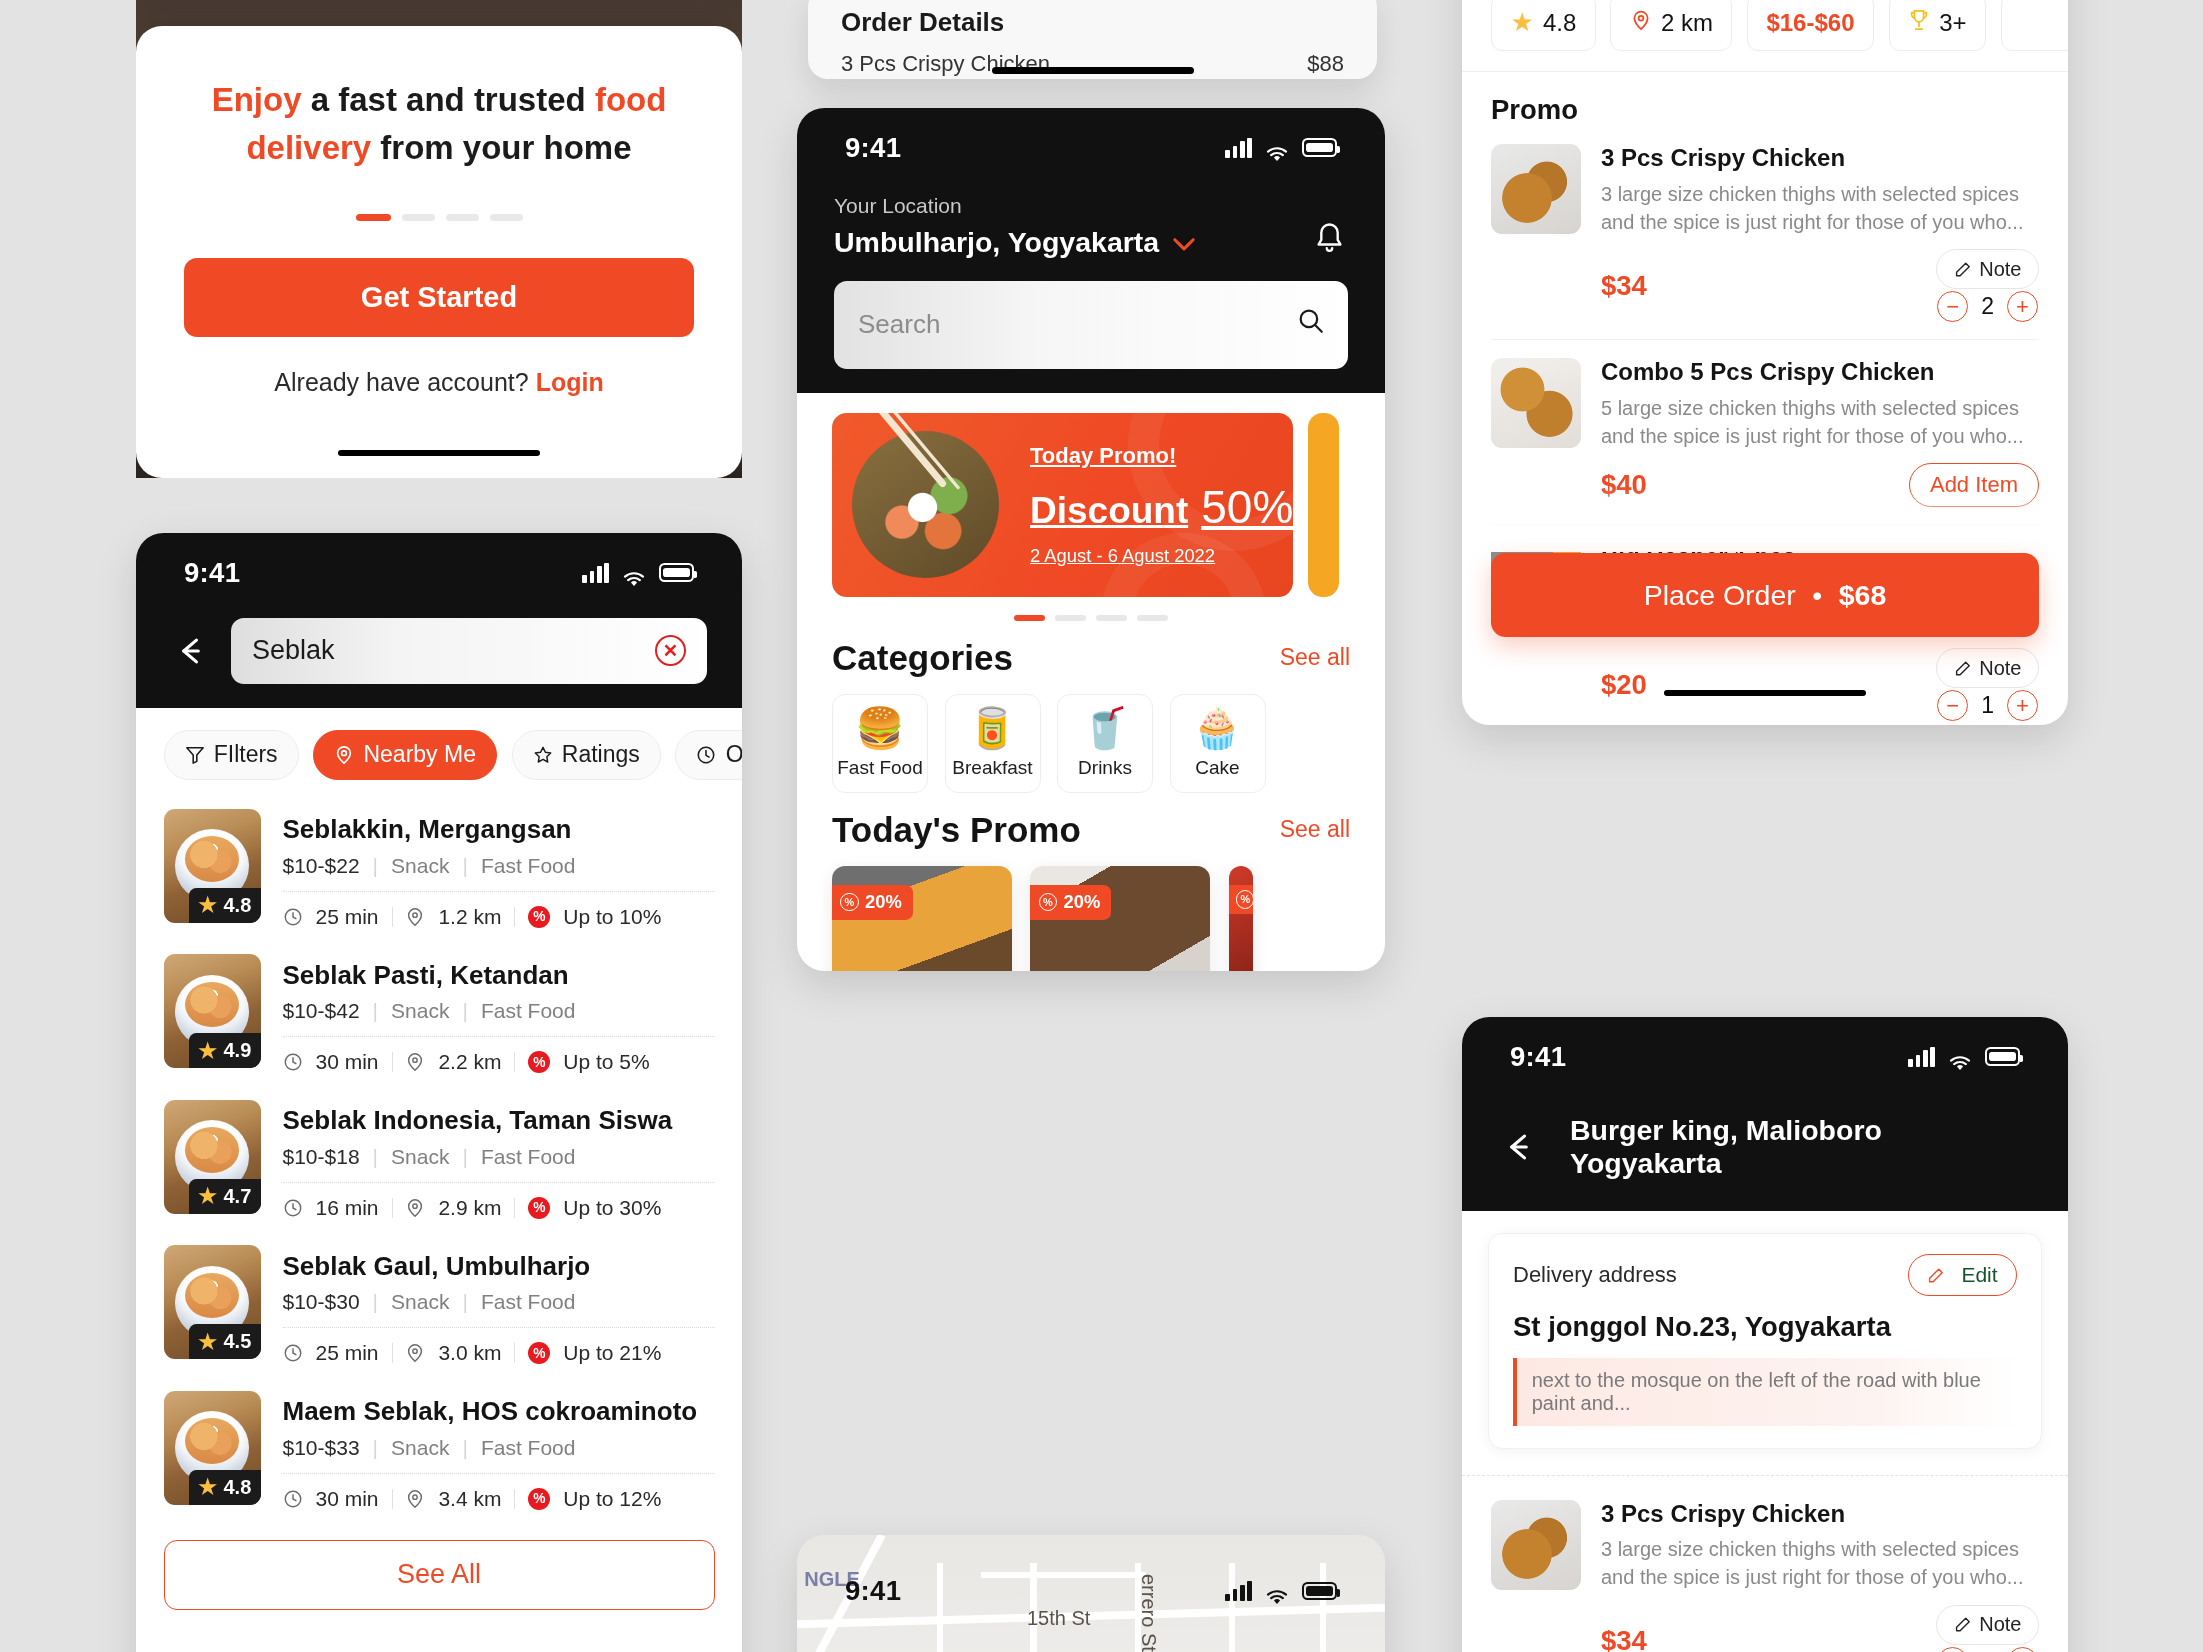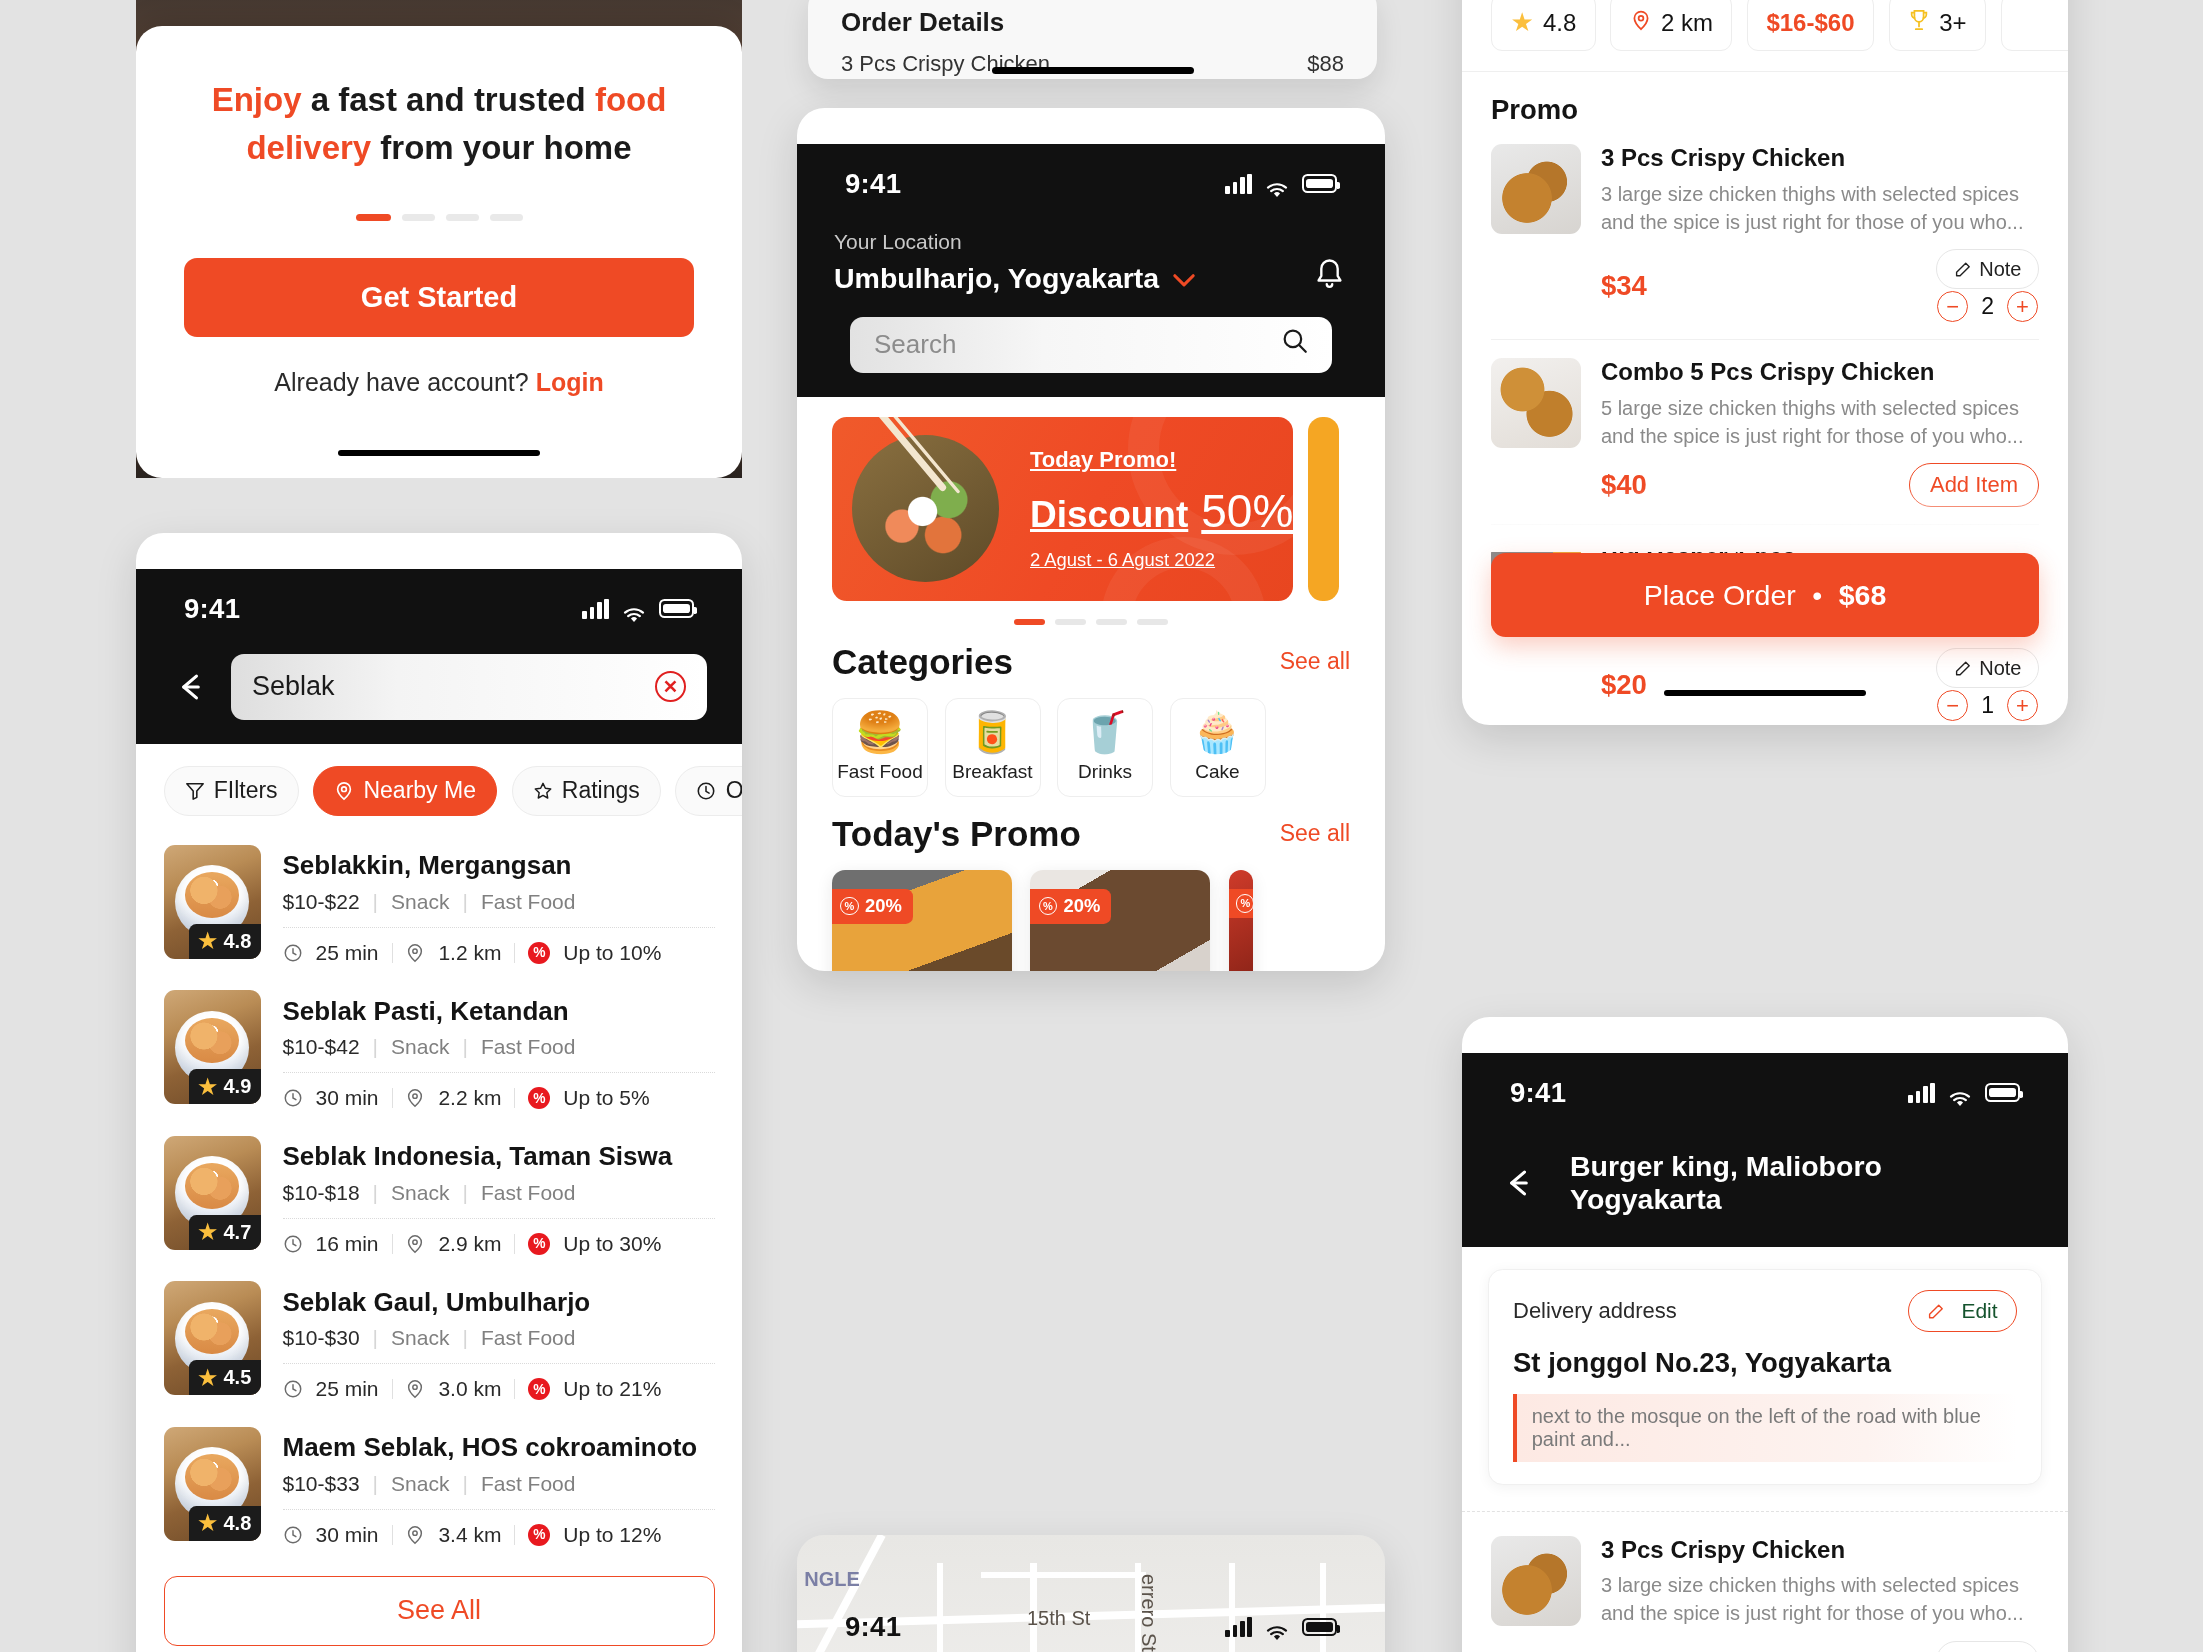--- a/index.html
+++ b/index.html
@@ -18,21 +18,20 @@
     background: #fff;
     border-radius: 27.5px;
     overflow: hidden;
     box-shadow: 0 14.7px 42px rgba(0,0,0,.13);
   }
   .statusbar {
     height: 79px; display: flex; align-items: center;
     justify-content: space-between; padding: 0 48px;
     color: #fff; font-size: 27.5px; font-weight: bold;
     letter-spacing: 0.3px;
-    margin-top: 36px;
   }
   .statusbar.light { color: #fff; }
   .sb-icons { display: flex; align-items: center; gap: 13px; }
   .bars { display: flex; align-items: flex-end; gap: 2.8px; height: 20px; }
   .bars i { width: 4.6px; background: currentColor; border-radius: 0.9px; display:block;}
   .bars i:nth-child(1){height:7.3px}.bars i:nth-child(2){height:12px}
   .bars i:nth-child(3){height:16.5px}.bars i:nth-child(4){height:20px}
   .wifi { width: 24px; height: 18.4px; position: relative; }
   .batt { width: 35px; height: 18.4px; border: 2.3px solid currentColor;
           border-radius: 5.5px; position: relative; }
@@ -152,21 +151,21 @@
   
   #homephone { left: 797px; top: 108px; width: 588px; height: 863px; }
   .home-head { background:#111; padding: 0 0 24px; }
   .loc-row { display:flex; justify-content:space-between; align-items:flex-end;
              padding: 7.3px 37px 0; }
   .loc-label { font-size: 21px; color:#c9c9c9; }
   .loc-name { font-size: 28.5px; font-weight:bold; color:#fff; margin-top: 7.3px;
               display:flex; align-items:center; gap: 13px; }
   .bell { width: 37px; height: 40px; }
   .home-search {
-    margin: 22px 53px 0; height: 56px; border-radius: 13px;
+    margin: 22px 37px 0; height: 88px; border-radius: 13px;
     background: linear-gradient(90deg,#e2e2e2,#f6f6f6 40%,#fff);
     display:flex; align-items:center; justify-content:space-between;
     padding: 12px 24px; font-size: 26px; color:#8c8c8c;
   }
   .promo-strip { display:flex; gap: 14.7px; padding: 20px 0 0 35px; overflow:hidden; }
   .promo-card {
     flex:0 0 auto; width: 461px; height: 184px; border-radius: 14.7px;
     background: linear-gradient(120deg,#f05a2b 0%, #ef4a25 55%, #e84620 100%);
     position:relative; overflow:hidden; display:flex; align-items:center;
   }

